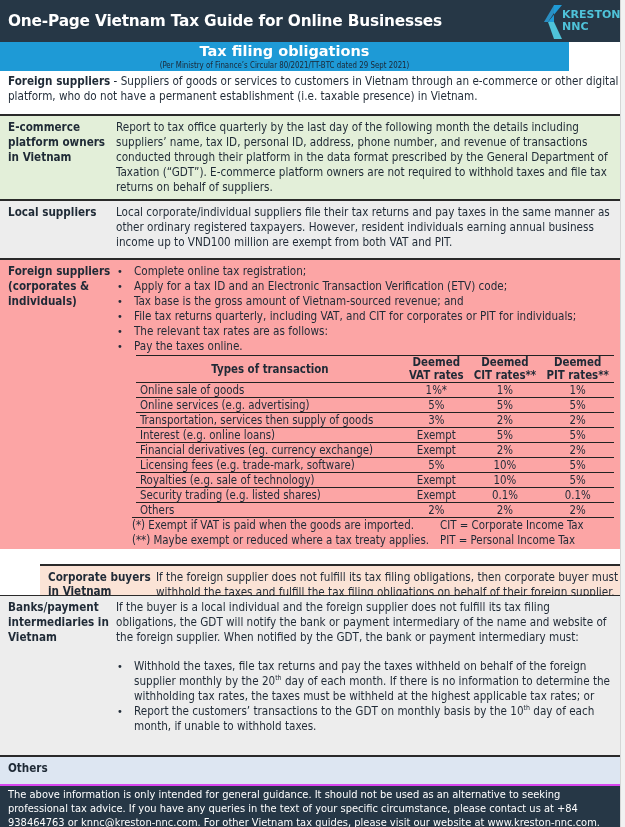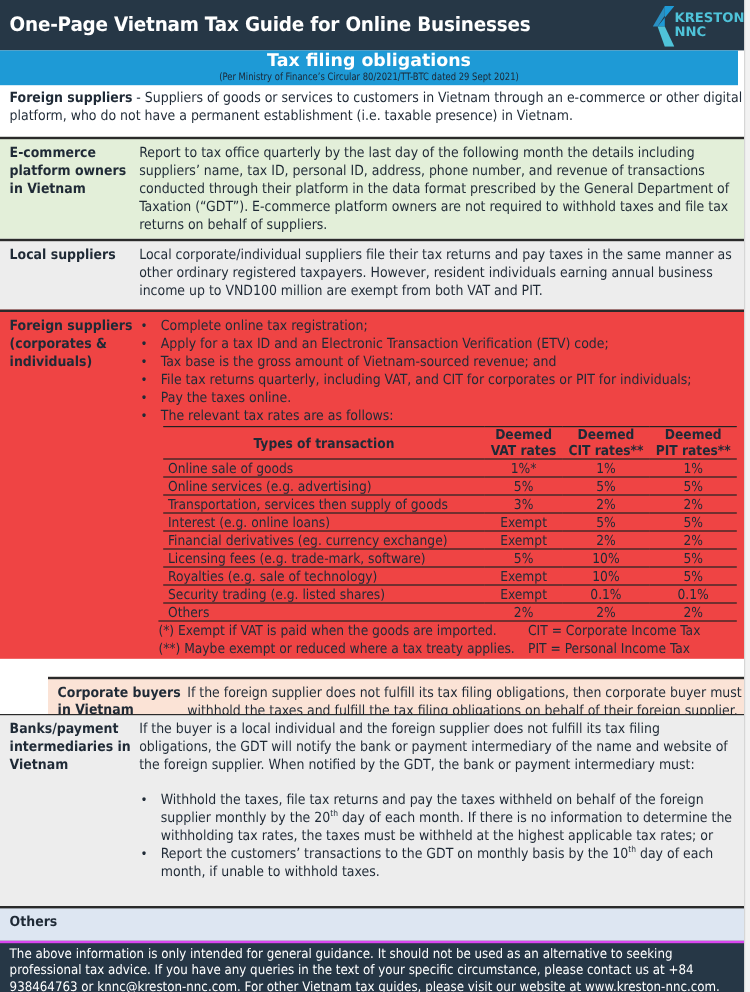--- a/index.html
+++ b/index.html
@@ -13,38 +13,38 @@
   .header {
     position:absolute; left:0; top:0; width:620px; height:42px; background:#263746;
   }
   .header-title {
     position:absolute; left:8px; top:11px; color:#ffffff; font-weight:bold; font-size:16.5px;
     letter-spacing:-0.2px; font-family:"DejaVu Sans", sans-serif; transform:scaleX(0.93); transform-origin:left center;
   }
   .logo { position:absolute; left:540px; top:4px; width:78px; height:36px; }
   .logo-text { position:absolute; left:22px; top:5px; color:#4fc3d9; font-weight:bold; font-size:11px; line-height:12px; font-family:"DejaVu Sans", sans-serif; }
   .band {
-    position:absolute; left:0; top:42px; width:615px; height:29px; background:#1e9ad6; text-align:center; color:#fff;
+    position:absolute; left:0; top:42px; width:569px; height:29px; background:#1e9ad6; text-align:center; color:#fff;
   }
   .band-title { position:absolute; left:0; right:0; top:1px; font-weight:bold; font-size:14.5px; font-family:"DejaVu Sans", sans-serif; }
   .band-sub { position:absolute; left:0; right:0; top:18px; font-size:8.5px; color:#1b2633; transform:scaleX(0.92); }
   .intro {
     position:absolute; left:0; top:71px; width:612px; padding:3px 4px 0 8px; font-size:11.6px; line-height:15px; color:#1f2a36;
   }
   .intro b { font-weight:bold; }
   .section { position:absolute; left:0; width:620px; border-top:2px solid #2a2a2a; box-sizing:border-box; }
   .sec-label {
     position:absolute; left:8px; top:4px; width:105px; font-weight:bold; font-size:11.6px; line-height:15px; color:#1f2a36;
   }
   .sec-body {
     position:absolute; left:116px; top:4px; width:495px; font-size:11.6px; line-height:15px; color:#1f2a36;
   }
   .green { background:#e3efd9; }
   .grey { background:#ededed; }
-  .yellow { background:#ef4444; }
+  .yellow { background:#fca5a5; }
   .pink { background:#fbe3d6; }
   .blue { background:#dde6f2; }
   ul.bul { margin:0; padding:0; list-style:none; }
   ul.bul li { position:relative; padding-left:18px; }
   ul.bul li::before { content:"•"; position:absolute; left:1px; top:0; font-size:11px; }
   table.rates { border-collapse:collapse; margin-left:20px; width:478px; font-size:11.4px; margin-top:1px; }
   table.rates th { text-align:center; font-weight:bold; line-height:13px; padding:0 4px; vertical-align:middle; border-top:1.5px solid #222; border-bottom:1.5px solid #222; }
   table.rates th.c { text-align:center; }
   table.rates td { line-height:14px; padding:0 4px; border-bottom:1px solid #222; }
   table.rates td.c { text-align:center; }
@@ -94,22 +94,22 @@
   </div>
 
   <div class="section yellow" style="top:258px;height:291px;">
     <div class="sec-label">Foreign suppliers (corporates &amp; individuals)</div>
     <div class="sec-body">
       <ul class="bul">
         <li>Complete online tax registration;</li>
         <li>Apply for a tax ID and an Electronic Transaction Verification (ETV) code;</li>
         <li>Tax base is the gross amount of Vietnam-sourced revenue; and</li>
         <li>File tax returns quarterly, including VAT, and CIT for corporates or PIT for individuals;</li>
+        <li>The relevant tax rates are as follows:</li>
         <li>Pay the taxes online.</li>
-        <li>The relevant tax rates are as follows:</li>
       </ul>
       <table class="rates">
         <thead>
           <tr>
             <th style="width:260px">Types of transaction</th>
             <th class="c"><span>Deemed</span><br><span>VAT rates</span></th>
             <th class="c"><span>Deemed</span><br><span>CIT rates**</span></th>
             <th class="c"><span>Deemed</span><br><span>PIT rates**</span></th>
           </tr>
         </thead>

